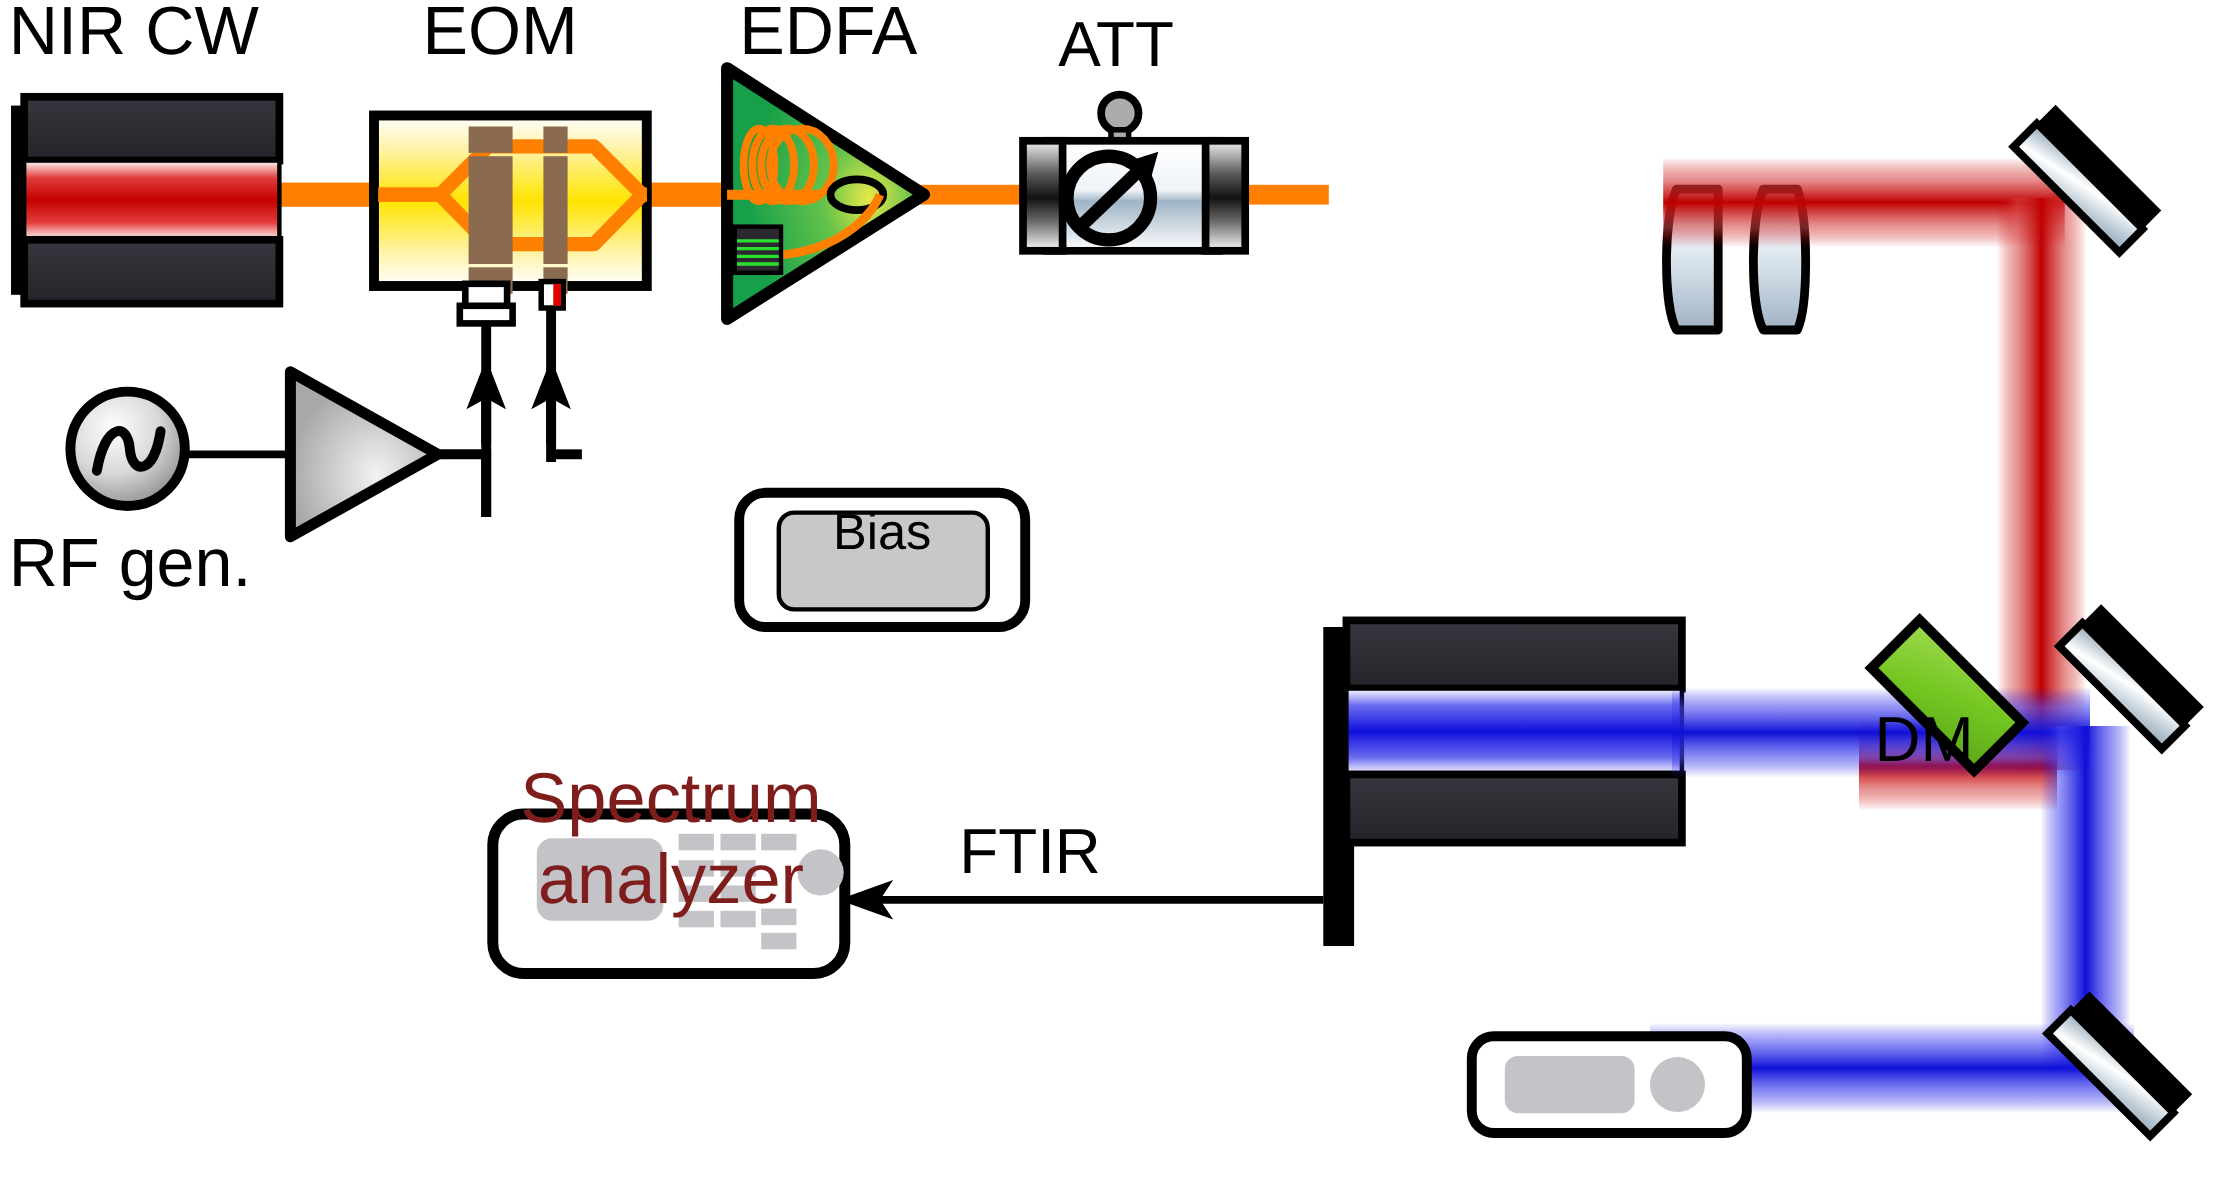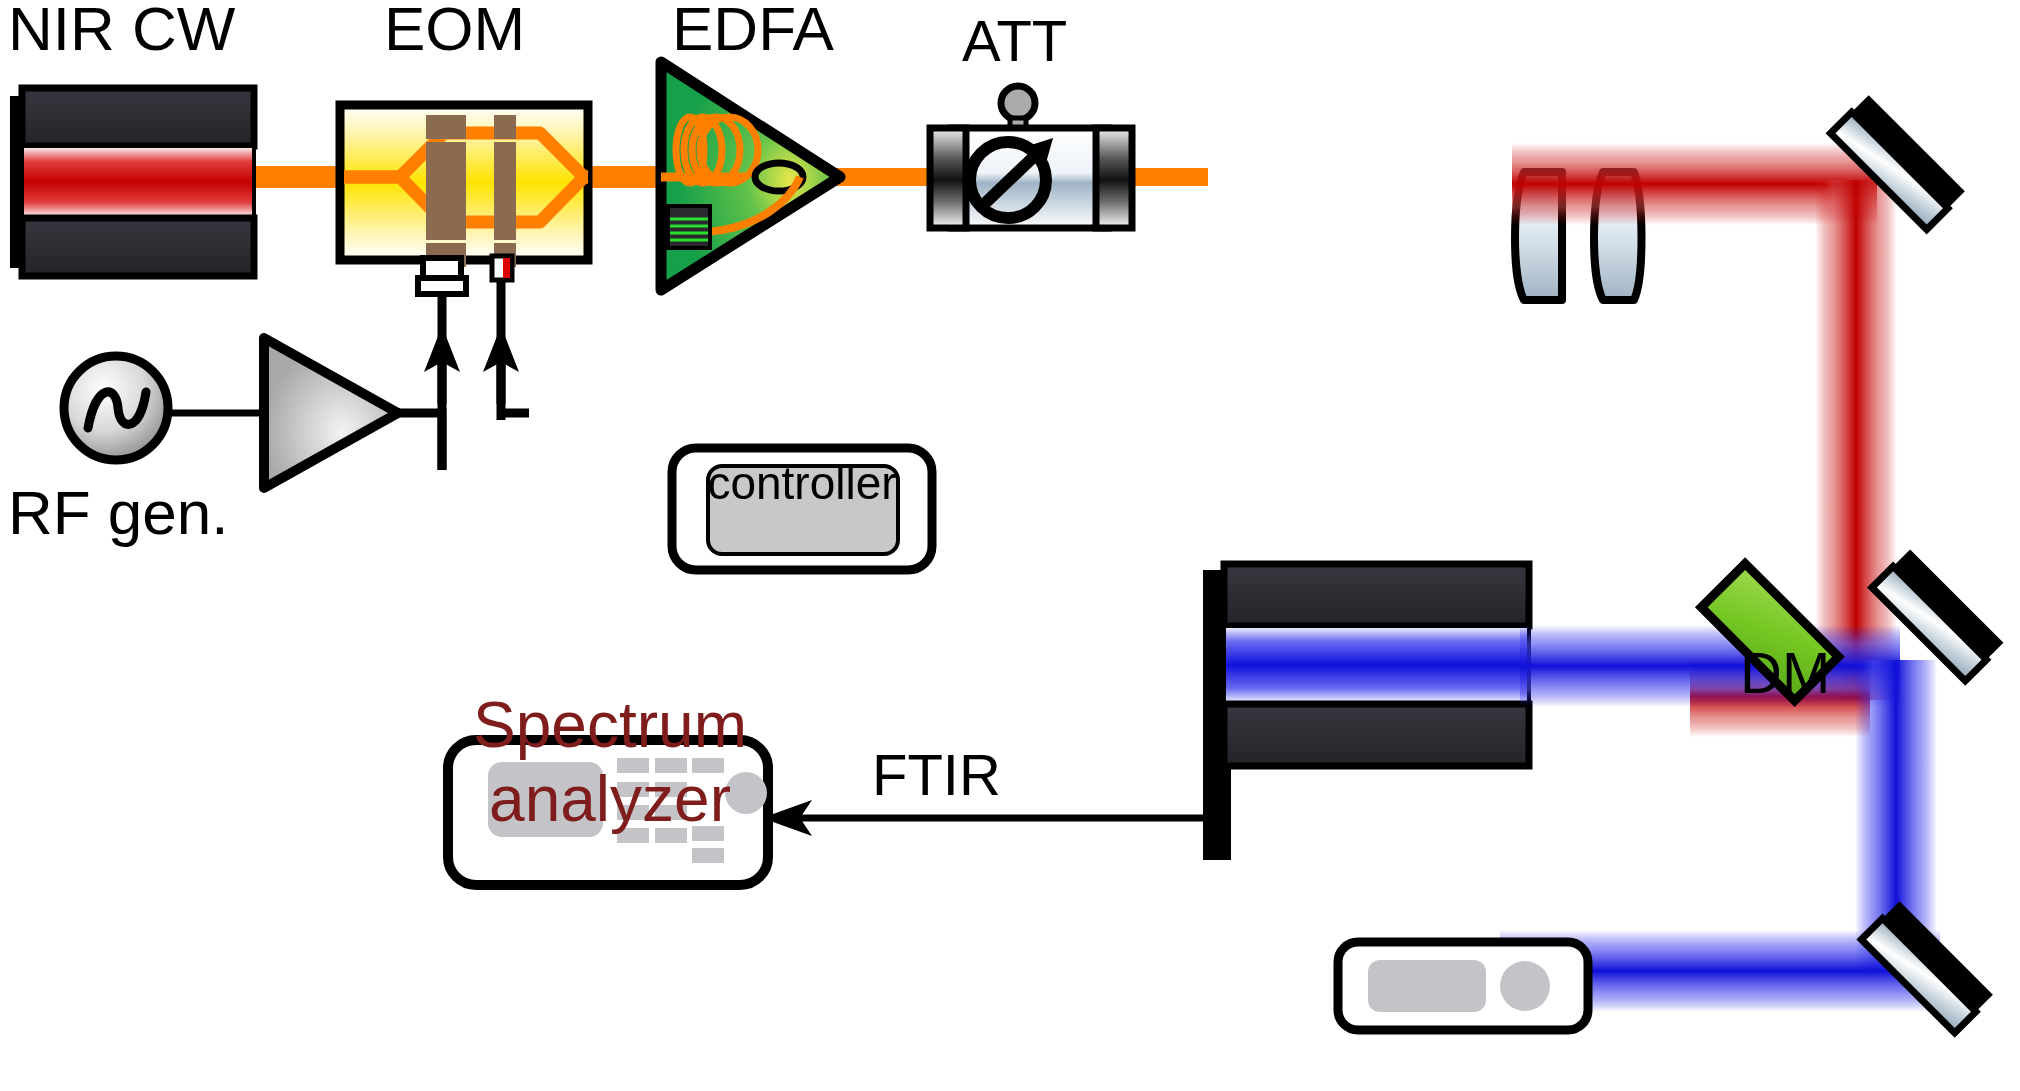--- a/index.html
+++ b/index.html
@@ -311,26 +311,26 @@
     <rect x="708" y="466" width="190" height="88" rx="14" ry="14" fill="#C8C8C8" stroke="#000" stroke-width="4"></rect>
   </g>
 
 </svg>
 
 <div class="lbl" style="left:8px;top:-2px;font-size:62px;">NIR CW</div>
 <div class="lbl" style="left:384px;top:-2px;font-size:62px;">EOM</div>
 <div class="lbl" style="left:672px;top:-2px;font-size:62px;">EDFA</div>
 <div class="lbl" style="left:962px;top:12px;font-size:58px;">ATT</div>
 <div class="lbl" style="left:8px;top:482px;font-size:62px;">RF gen.</div>
-<div class="lbl" style="left:1704px;top:644px;font-size:58px;margin-left:36px;">DM</div>
+<div class="lbl" style="left:1704px;top:644px;font-size:58px;">DM</div>
 <div class="lbl" style="left:872px;top:746px;font-size:58px;">FTIR</div>
 
 <div style="position:absolute;left:672px;top:458px;width:260px;text-align:center;
             font-size:46px;line-height:1.12;color:#000;">
-  <div>controller</div>
+  <div>Bias</div>
 </div>
 
 <div style="position:absolute;left:330px;top:688px;width:560px;text-align:center;
             font-size:64px;line-height:1.16;color:#7f1d1d;">
   <div>Spectrum</div>
   <div>analyzer</div>
 </div>
 
 </div>
 

